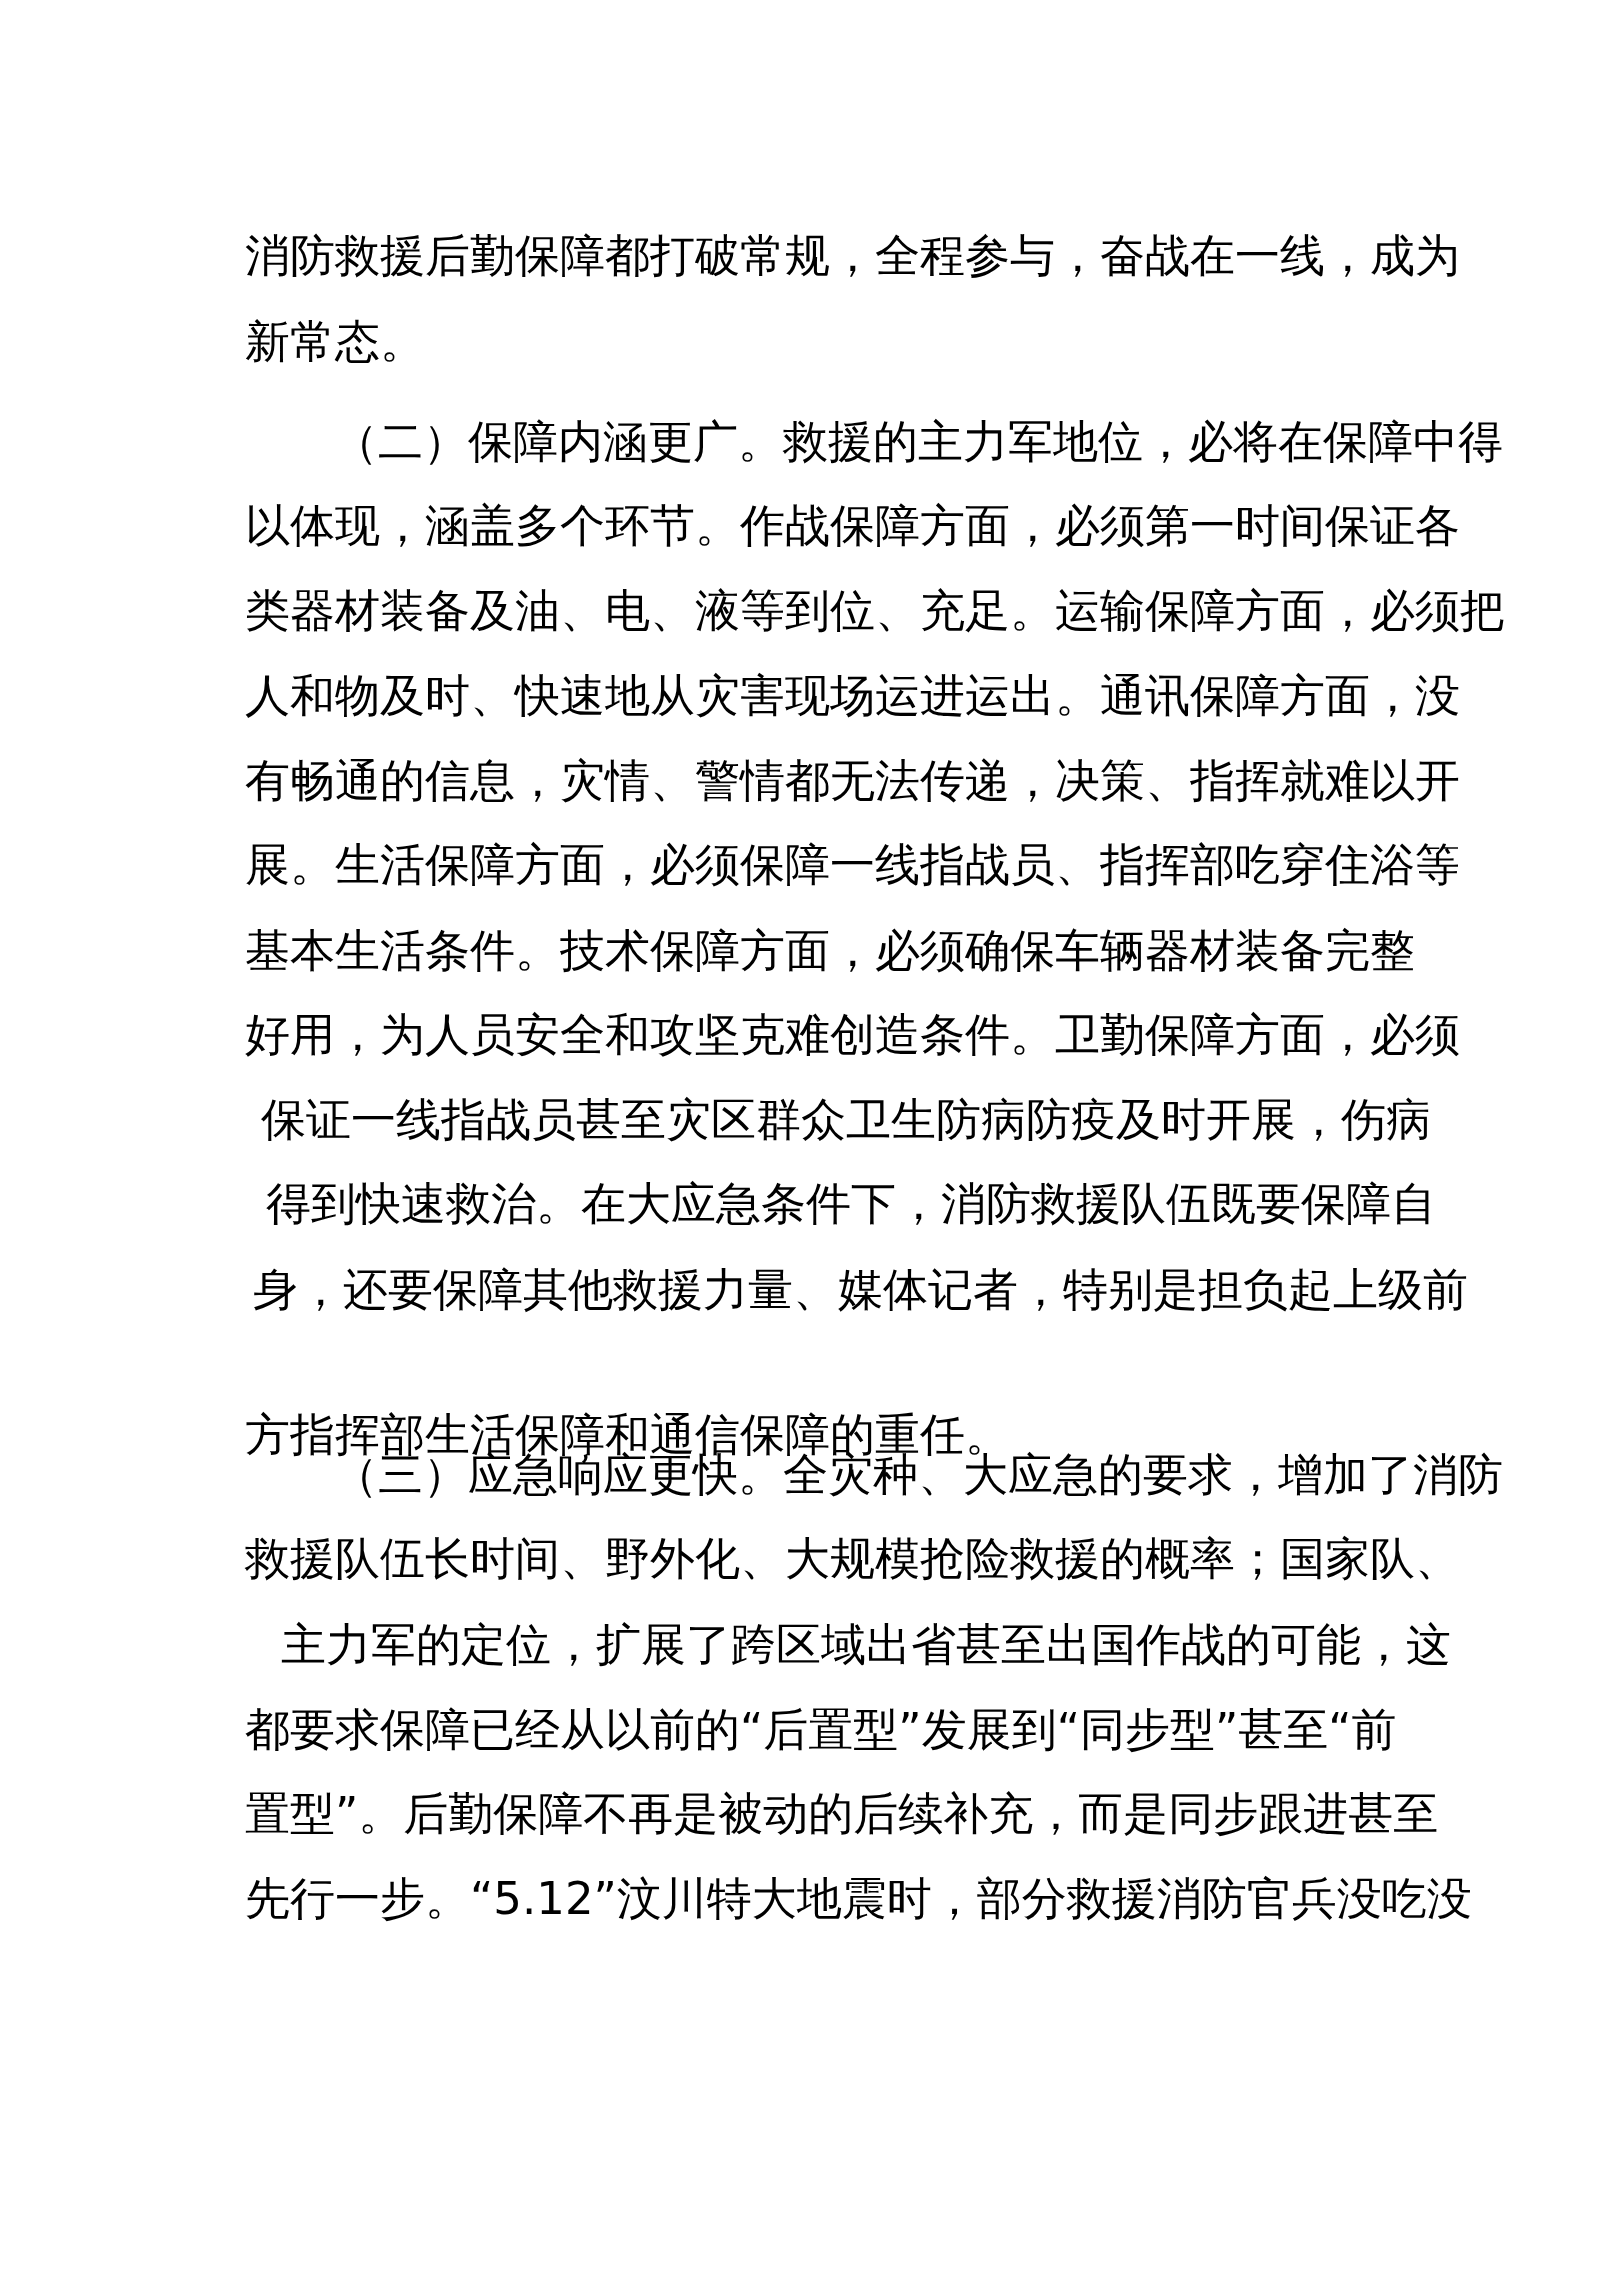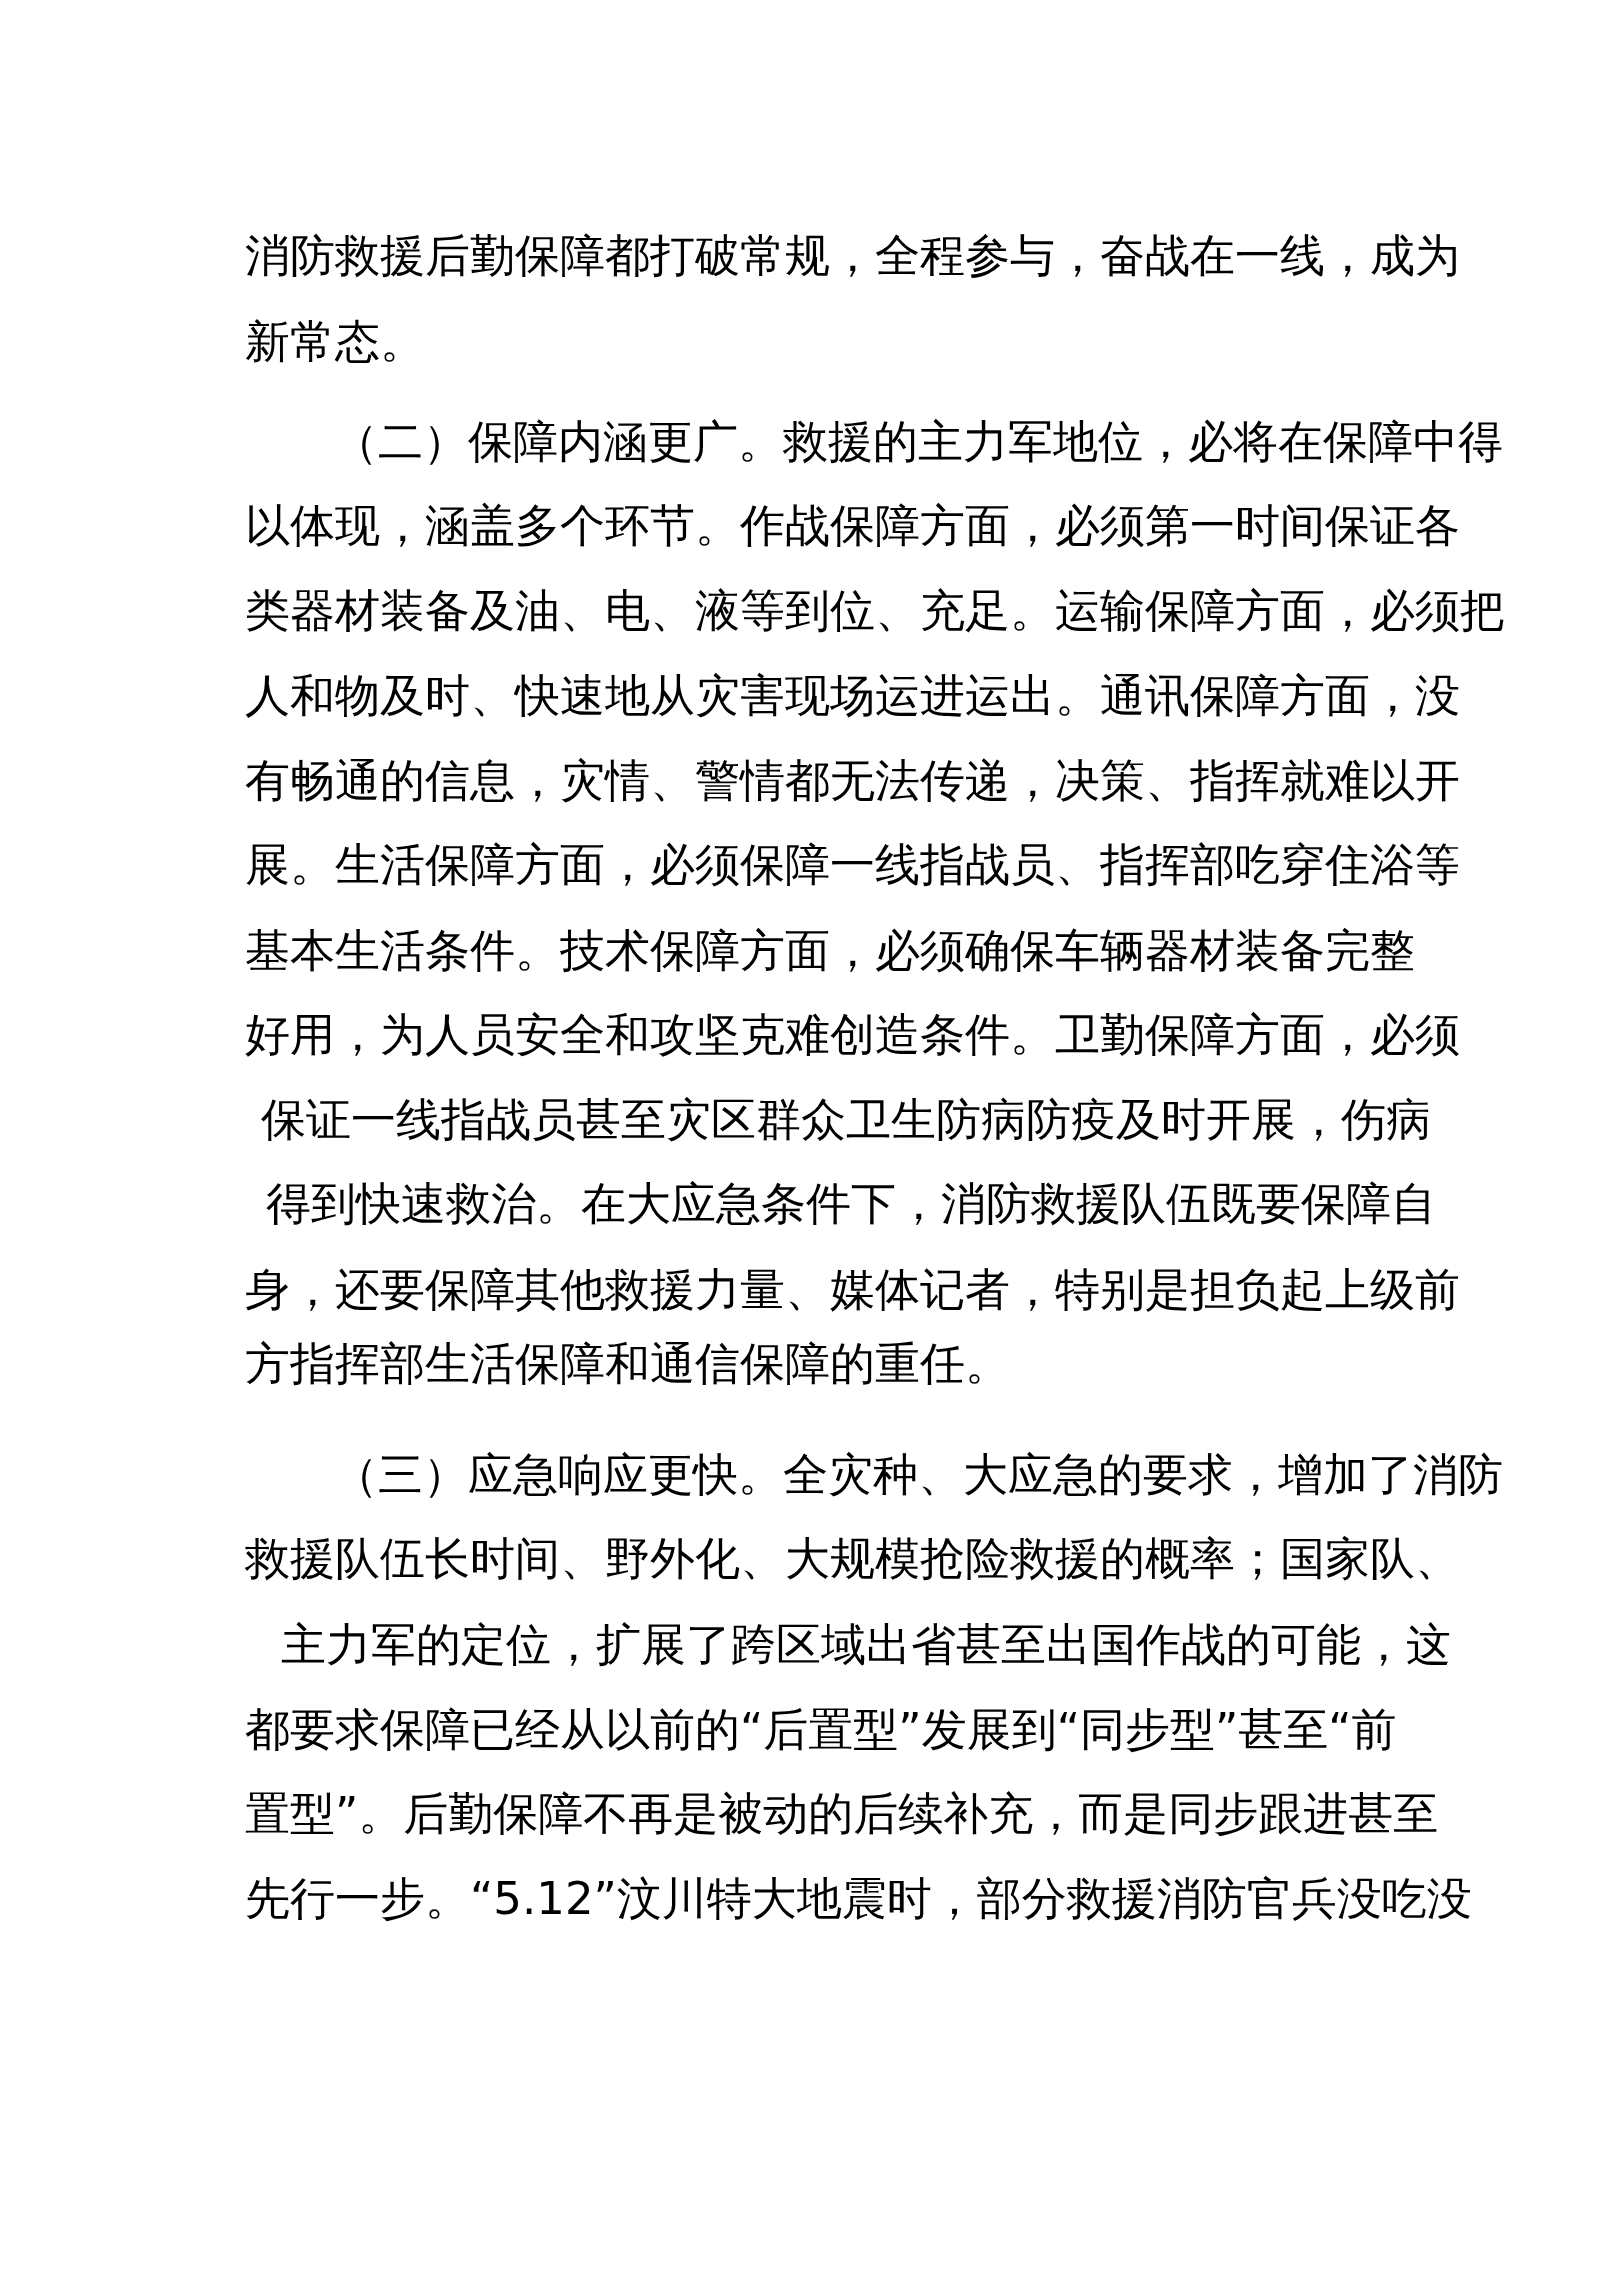--- a/index.html
+++ b/index.html
@@ -58,22 +58,22 @@
     <div class="line indent" style="top:400px;">（二）保障内涵更广。救援的主力军地位，必将在保障中得</div>
     <div class="line" style="top:484px;">以体现，涵盖多个环节。作战保障方面，必须第一时间保证各</div>
     <div class="line" style="top:569px;">类器材装备及油、电、液等到位、充足。运输保障方面，必须把</div>
     <div class="line" style="top:654px;">人和物及时、快速地从灾害现场运进运出。通讯保障方面，没</div>
     <div class="line" style="top:739px;">有畅通的信息，灾情、警情都无法传递，决策、指挥就难以开</div>
     <div class="line" style="top:823px;">展。生活保障方面，必须保障一线指战员、指挥部吃穿住浴等</div>
     <div class="line" style="top:909px;">基本生活条件。技术保障方面，必须确保车辆器材装备完整</div>
     <div class="line" style="top:993px;">好用，为人员安全和攻坚克难创造条件。卫勤保障方面，必须</div>
     <div class="line" style="top:1078px;margin-left:16px;">保证一线指战员甚至灾区群众卫生防病防疫及时开展，伤病</div>
     <div class="line" style="top:1162px;margin-left:21px;">得到快速救治。在大应急条件下，消防救援队伍既要保障自</div>
-    <div class="line" style="top:1248px;">身，还要保障其他救援力量、媒体记者，特别是担负起上级前</div>
-    <div class="line last" style="top:1322px;">方指挥部生活保障和通信保障的重任。</div>
+    <div class="line" style="top:1248px;margin-left:8px;">身，还要保障其他救援力量、媒体记者，特别是担负起上级前</div>
+    <div class="line last" style="top:1393px;">方指挥部生活保障和通信保障的重任。</div>
   </div>
 
   <div>
     <div class="line indent" style="top:1433px;">（三）应急响应更快。全灾种、大应急的要求，增加了消防</div>
     <div class="line" style="top:1517px;">救援队伍长时间、野外化、大规模抢险救援的概率；国家队、</div>
     <div class="line" style="top:1603px;margin-left:36px;">主力军的定位，扩展了跨区域出省甚至出国作战的可能，这</div>
     <div class="line" style="top:1688px;">都要求保障已经从以前的“后置型”发展到“同步型”甚至“前</div>
     <div class="line" style="top:1772px;">置型”。后勤保障不再是被动的后续补充，而是同步跟进甚至</div>
     <div class="line" style="top:1857px;">先行一步。“5.12”汶川特大地震时，部分救援消防官兵没吃没</div>
   </div>

